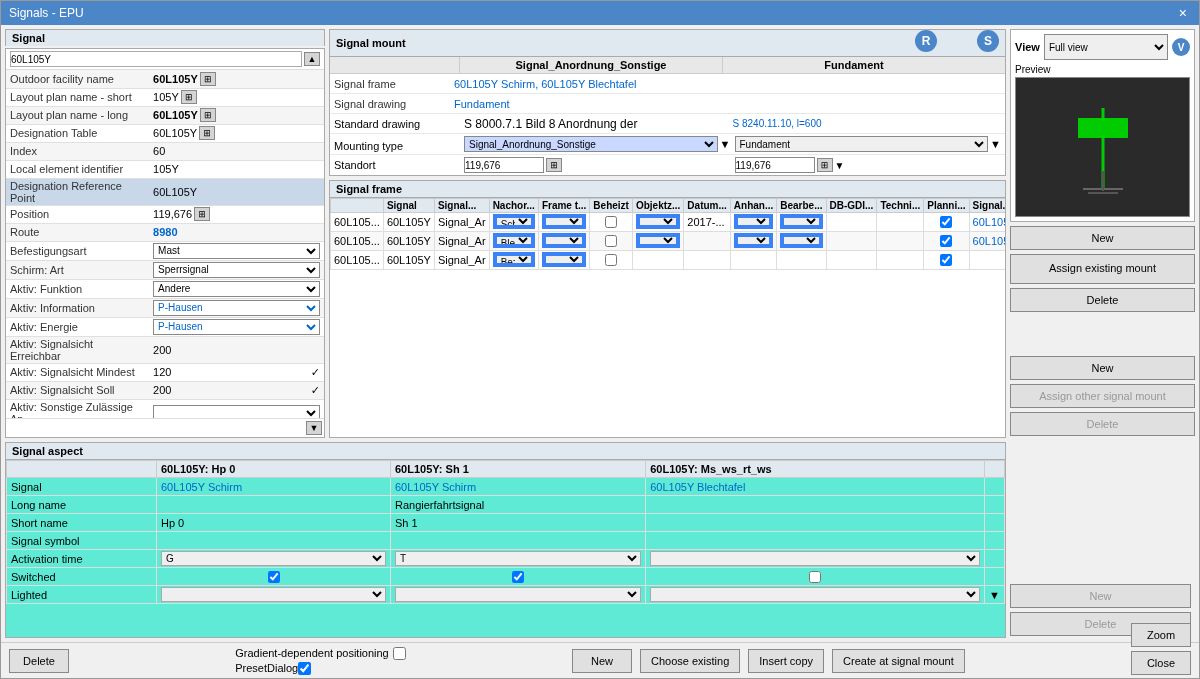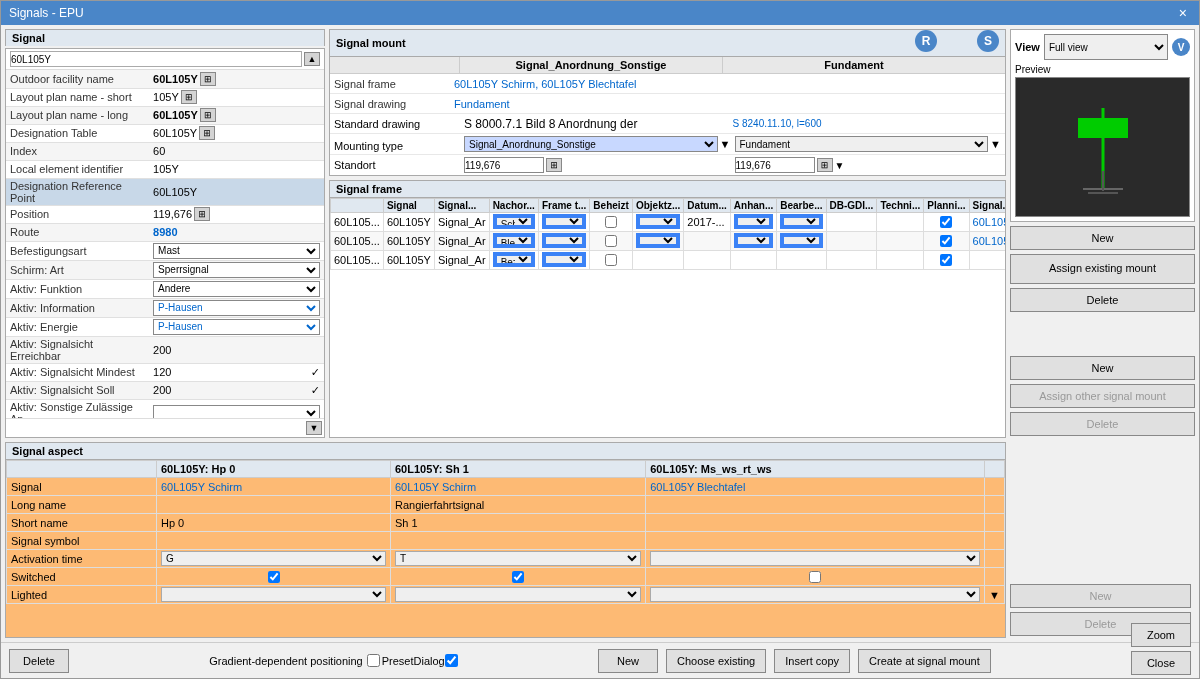--- a/index.html
+++ b/index.html
@@ -59,21 +59,21 @@
     .preview-signal { position: absolute; background: #00cc00; width: 50px; height: 20px; top: 40px; left: 50%; transform: translateX(-50%); }
     .preview-pole-v { position: absolute; background: #00cc00; width: 3px; height: 80px; top: 30px; left: 50%; transform: translateX(-50%); }
     .preview-pole-h { position: absolute; background: #666; width: 40px; height: 2px; top: 110px; left: 50%; transform: translateX(-50%); }
     
     .action-btn { width: 100%; height: 24px; background: #e0e0e0; border: 1px solid #888; cursor: pointer; margin-bottom: 2px; font-size: 11px; }
     .action-btn:disabled { color: #999; cursor: default; }
     
     
     .bottom-area { display: flex; gap: 4px; height: 200px; flex-shrink: 0; padding: 0 4px 4px 4px; }
     
-    .signal-aspect-panel { flex: 1; background: #fdba74; border: 1px solid #aaa; display: flex; flex-direction: column; overflow: hidden; }
+    .signal-aspect-panel { flex: 1; background: #5eead4; border: 1px solid #aaa; display: flex; flex-direction: column; overflow: hidden; }
     .aspect-header { background: #e0e8f0; padding: 2px 6px; font-weight: bold; border-bottom: 1px solid #aaa; flex-shrink: 0; }
     
     .aspect-table-container { flex: 1; overflow: auto; }
     .aspect-table { width: 100%; border-collapse: collapse; font-size: 10px; }
     .aspect-table th { background: #e0e8f0; border: 1px solid #ccc; padding: 2px 4px; text-align: left; font-weight: bold; white-space: nowrap; }
     .aspect-table td { border: 1px solid #ddd; padding: 1px 4px; height: 18px; vertical-align: middle; }
     .aspect-table td.blue-link { color: #0066cc; }
     .aspect-table select { height: 15px; font-size: 10px; width: 100%; border: 1px solid #aaa; }
     .aspect-table input[type="checkbox"] { width: 12px; height: 12px; }
     
@@ -519,21 +519,21 @@
 
     <div style="display:flex; flex-direction:column; gap:2px; width:185px; flex-shrink:0; justify-content:flex-end; padding-right:4px;">
       <button class="action-btn" disabled="">New</button>
       <button class="action-btn" disabled="">Delete</button>
     </div>
   </div>
 
   <div class="bottom-buttons">
     <button class="bottom-btn">Delete</button>
 
-    <div style="display:flex; flex-direction:row; gap:2px; margin: 15px auto;">
+    <div style="display:flex; flex-direction:column; gap:2px; margin: 15px auto;">
       <div style="display:flex; align-items:center; gap:4px;">
         <span>Gradient-dependent positioning</span>
         <input type="checkbox" style="">
       </div>
       <div style="display:flex; align-items:center; gap:0;">
         <span>PresetDialog</span>
         <input type="checkbox" checked="" style="">
       </div>
     </div>
 

